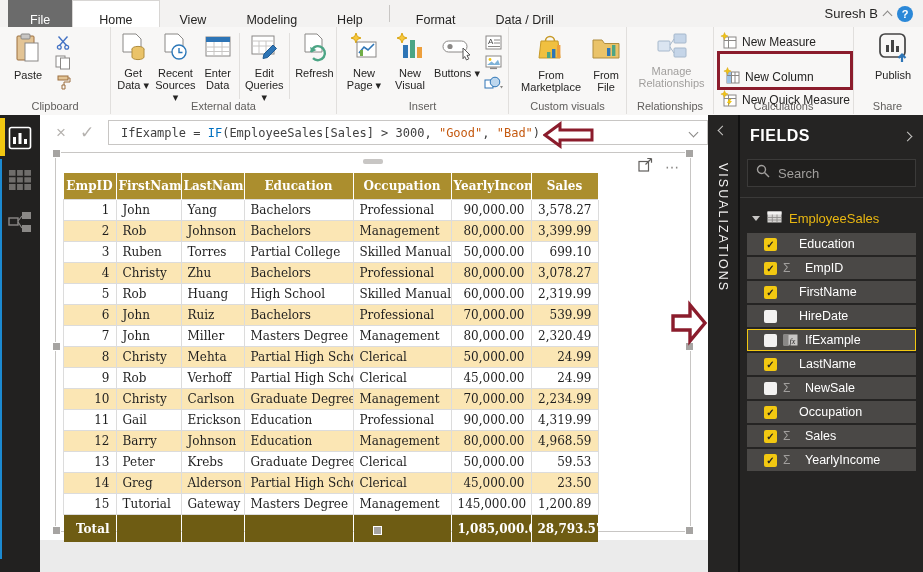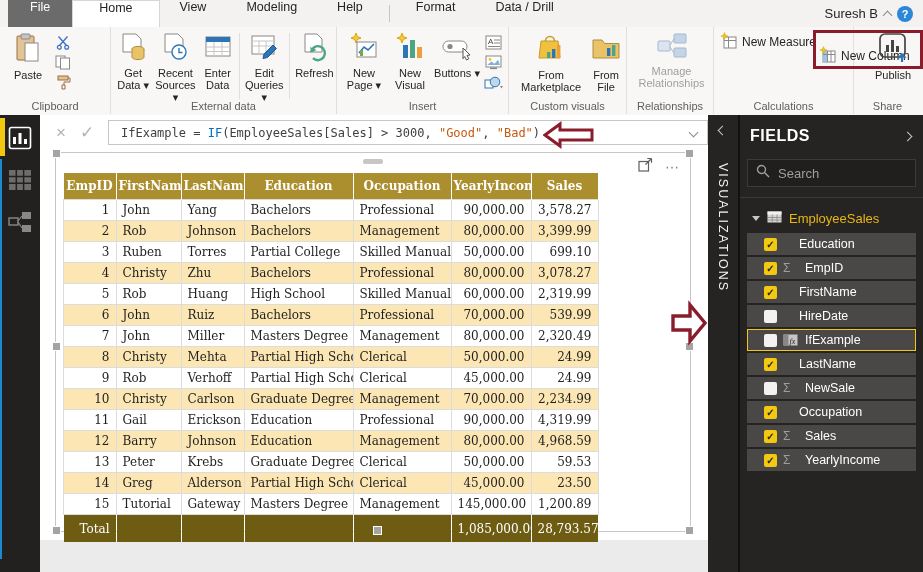--- a/index.html
+++ b/index.html
@@ -1,21 +1,21 @@
 <!DOCTYPE html>
 <html><head>
 <meta charset="utf-8">
 <style>
   html,body{margin:0;padding:0}
   body{width:923px;height:572px;position:relative;overflow:hidden;background:#fff;
        font-family:"Liberation Sans",sans-serif;color:#252423;-webkit-font-smoothing:antialiased}
   
   .tabbar{position:absolute;left:0;top:0;width:923px;height:27px;background:#f3f2f1;
           border-bottom:1px solid #d8d6d4;display:flex;align-items:stretch;font-size:12.5px}
-  .tab{display:flex;align-items:flex-start;padding:0 20px;cursor:default}
+  .tab{display:flex;align-items:flex-end;padding:0 20px;cursor:default}
   .tab-file{background:#6b6b6b;color:#fff;padding:0 22px;margin-left:8px}
   .tab-active{background:#fff;border:1px solid #d8d6d4;border-bottom:1px solid #fff;padding:0 26px;margin-bottom:-1px}
   .tab-sep{width:1px;background:#c8c6c4;margin:5px 6px}
   .tab-right{margin-left:auto;display:flex;align-items:center;gap:6px;padding-right:10px}
   .chev{display:inline-block;width:6px;height:6px;border-right:1.6px solid #8a8886;border-bottom:1.6px solid #8a8886}
   .chev-up{transform:rotate(-135deg);margin-top:3px}
   .chev-down{transform:rotate(45deg)}
   .chev-left{transform:rotate(135deg)}
   .chev-right{transform:rotate(-45deg)}
   .chev-light{border-color:#c8c6c4}
@@ -28,21 +28,21 @@
   .rbtns{display:flex;align-items:flex-start;padding:4px 1px 0 5px;gap:2px}
   .rbtn{display:flex;flex-direction:column;align-items:center;font-size:11px;line-height:12px;
         text-align:center;color:#252423;cursor:default}
   .rbtn svg{margin:1px 0 3px}
   .w44{width:44px}.w40{width:40px}.w52{width:52px}.w48{width:48px}.w46{width:46px}
   .w72{width:72px}.w80{width:80px}.w54{width:54px}
   .insep{width:1px;background:#e1dfdd;height:66px;margin:2px 2px 0;flex:none}
   .smallstack{display:flex;flex-direction:column;gap:3px;padding-top:3px;margin-left:2px;align-items:center}
   .smallstack .si{height:17px;display:flex;align-items:center}
   .disabled{color:#a19f9d}
-  .calcs{display:flex;flex-direction:row;padding:4px 0 0 6px}
+  .calcs{display:flex;flex-direction:column;padding:4px 0 0 6px}
   .calc-row{display:flex;align-items:center;gap:5px;font-size:12px;height:21px;white-space:nowrap}
   .red-box{border:3px solid #8b1c2c;padding:12px 10px 0 3px;margin:-1px 0 -1px -3px}
   
   .formula-row{position:absolute;left:40px;top:115px;width:668px;height:35px;background:#fff;
                border-bottom:1px solid #e1dfdd;display:flex;align-items:center}
   .fx-btn{color:#b5b2af;font-size:17px;width:26px;text-align:center;cursor:default}
   .formula-box{position:relative;margin-left:8px;width:600px;height:25px;border:1px solid #c8c6c4;
                background:#fff;display:flex;align-items:center;padding-left:12px;box-sizing:border-box;
                font-family:"DejaVu Sans Mono",monospace;font-size:12px;color:#404040;white-space:pre}
   .tok-keyword{color:#0070c0}
@@ -62,21 +62,21 @@
   .drag-bar{position:absolute;left:50%;top:6px;margin-left:-10px;width:20px;height:5px;border-radius:2px;background:#c8c6c4}
   .visual-header{position:absolute;right:10px;top:4px;display:flex;align-items:center;gap:12px;color:#605e5c}
   .more-dots{font-size:14px;letter-spacing:1px;color:#8a8886}
   
   .emp-table{position:absolute;left:7px;top:20px;border-collapse:collapse;table-layout:fixed;width:500px;
              font-family:"DejaVu Serif",serif;font-size:12px}
   .emp-table th{background:#ab8e2e;color:#fff;height:26px;font-weight:bold;
                 border-right:1px solid rgba(255,255,255,.35);padding:0 2px;overflow:hidden}
   .emp-table td{height:20px;border:1px solid #dcdcdc;padding:0 6px;color:#1f1f1f;overflow:hidden;white-space:nowrap}
   .emp-table tr.alt td{background:#fbe6b4}
-  .emp-table tr.total td{background:#6e5c13;color:#fff;font-weight:normal;height:27px;
+  .emp-table tr.total td{background:#6e5c13;color:#fff;font-weight:bold;height:27px;
                          border:none;border-right:1px solid rgba(255,255,255,.3)}
   .num{text-align:right}
   .c0{width:48px}.c1{width:60px}.c2{width:58px}.c3{width:104px}.c4{width:93px}.c5{width:75px}.c6{width:62px}
   
   .annot{position:absolute;pointer-events:none}
   
   .viz-strip{position:absolute;left:708px;top:115px;width:30px;height:457px;background:#252423;
              border-right:2px solid #111}
   .viz-chev{position:absolute;left:11px;top:12px}
   .vlabel{position:absolute;left:8px;top:48px;writing-mode:vertical-rl;color:#f3f2f1;font-size:12.5px;letter-spacing:2px}

